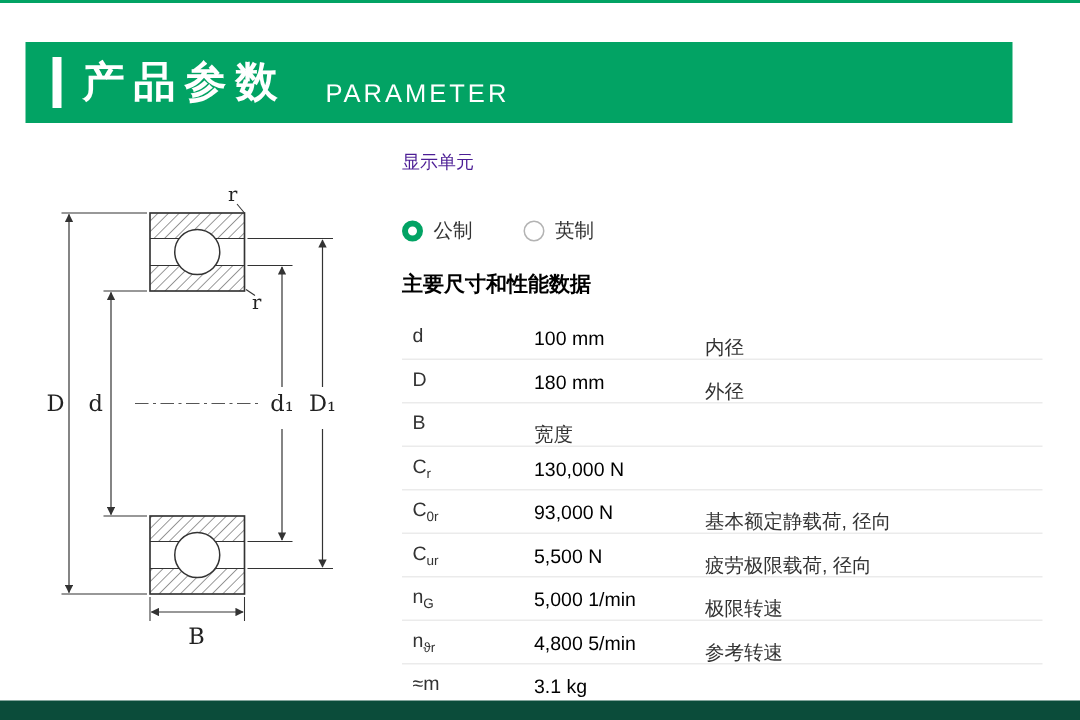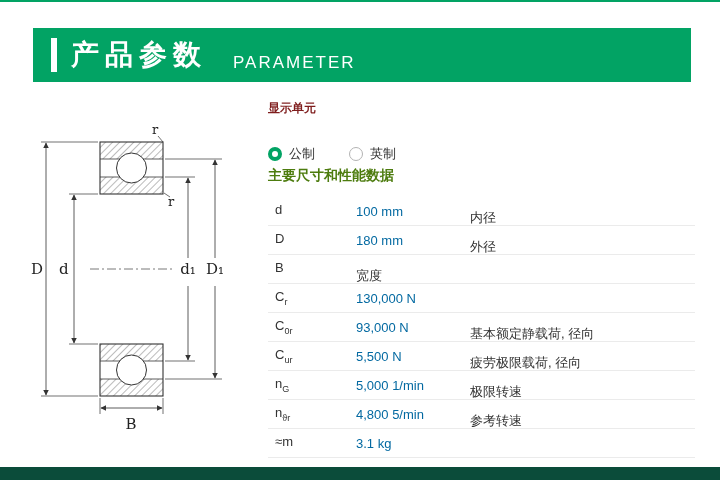--- a/index.html
+++ b/index.html
@@ -3,45 +3,45 @@
 <meta charset="utf-8">
 <style>
   * { margin:0; padding:0; box-sizing:border-box; }
   html,body { width:720px; height:480px; background:#fff; }
   body { font-family:"Liberation Sans", sans-serif; color:#333; }
   .page { position:relative; width:720px; height:480px; background:#fff; overflow:hidden; }
 
   .top-line { position:absolute; top:0; left:0; width:720px; height:2px; background:var(--accent,#02a364); }
   .footer-bar { position:absolute; bottom:0; left:0; width:720px; height:13px; background:var(--footer,#0b4c3a); }
 
-  .banner { position:absolute; top:28px; left:33px; width:658px; height:54px;
+  .banner { position:absolute; top:28px; left:17px; width:658px; height:54px;
             background:var(--accent,#02a364); display:flex; align-items:center; padding-left:18px; }
   .banner-bar { width:6px; height:34px; background:#fff; margin-right:14px; flex:0 0 auto; }
   .banner-title { color:#fff; font-size:28px; font-weight:bold; letter-spacing:6px; line-height:1; }
   .banner-sub { color:#fff; font-size:17px; font-family:Liberation Sans, sans-serif;
                 letter-spacing:2px; margin-left:26px; align-self:flex-end; padding-bottom:9px;margin-top:36px; }
 
   .drawing { position:absolute; left:30px; top:118px; width:235px; height:315px; }
   .drawing svg { display:block; }
   .dim-label { font-family:"DejaVu Serif", serif; font-size:15px; fill:#222; }
   .dim-label-small { font-family:"DejaVu Serif", serif; font-size:13px; fill:#222; }
 
   .panel { position:absolute; left:268px; top:100px; width:427px; }
-  .unit-label { font-size:12px; color:#7f1d1d;font-weight:bold; }
+  .unit-label { font-size:12px; color:#4c1d95; }
   .radio-row { margin-top:28px; display:flex; align-items:center; }
   .radio-option { display:inline-flex; align-items:center; margin-right:34px; cursor:pointer; font-size:13px; color:#333; }
   .radio { width:14px; height:14px; border-radius:50%; border:1px solid #b3b3b3; background:#fff;
            display:inline-block; margin-right:7px; flex:0 0 auto; }
   .radio.checked { border:4px solid var(--accent,#02a364); }
-  .section-title { margin-top:4px; font-size:14px; font-weight:bold; color:#4d7c0f; }
+  .section-title { margin-top:18px; font-size:14px; font-weight:bold; color:#000000; }
   .ptable { margin-top:12px; }
   .trow { display:flex; align-items:center; height:29px; border-bottom:1px solid #ebebeb; }
   .c-sym  { width:88px; padding-left:7px; font-size:13px; color:#333; }
   .c-sym sub { font-size:9px; }
-  .c-val  { width:114px; font-size:13px; color:#0369a1; }
+  .c-val  { width:114px; font-size:13px; color:#000000; }
   .c-desc { flex:1; font-size:13px; color:#333;margin-top:13px; }
 </style>
 </head>
 <body>
 
 <div class="page">
   <div class="top-line"></div>
 
   <div class="banner">
     <span class="banner-bar"></span>

